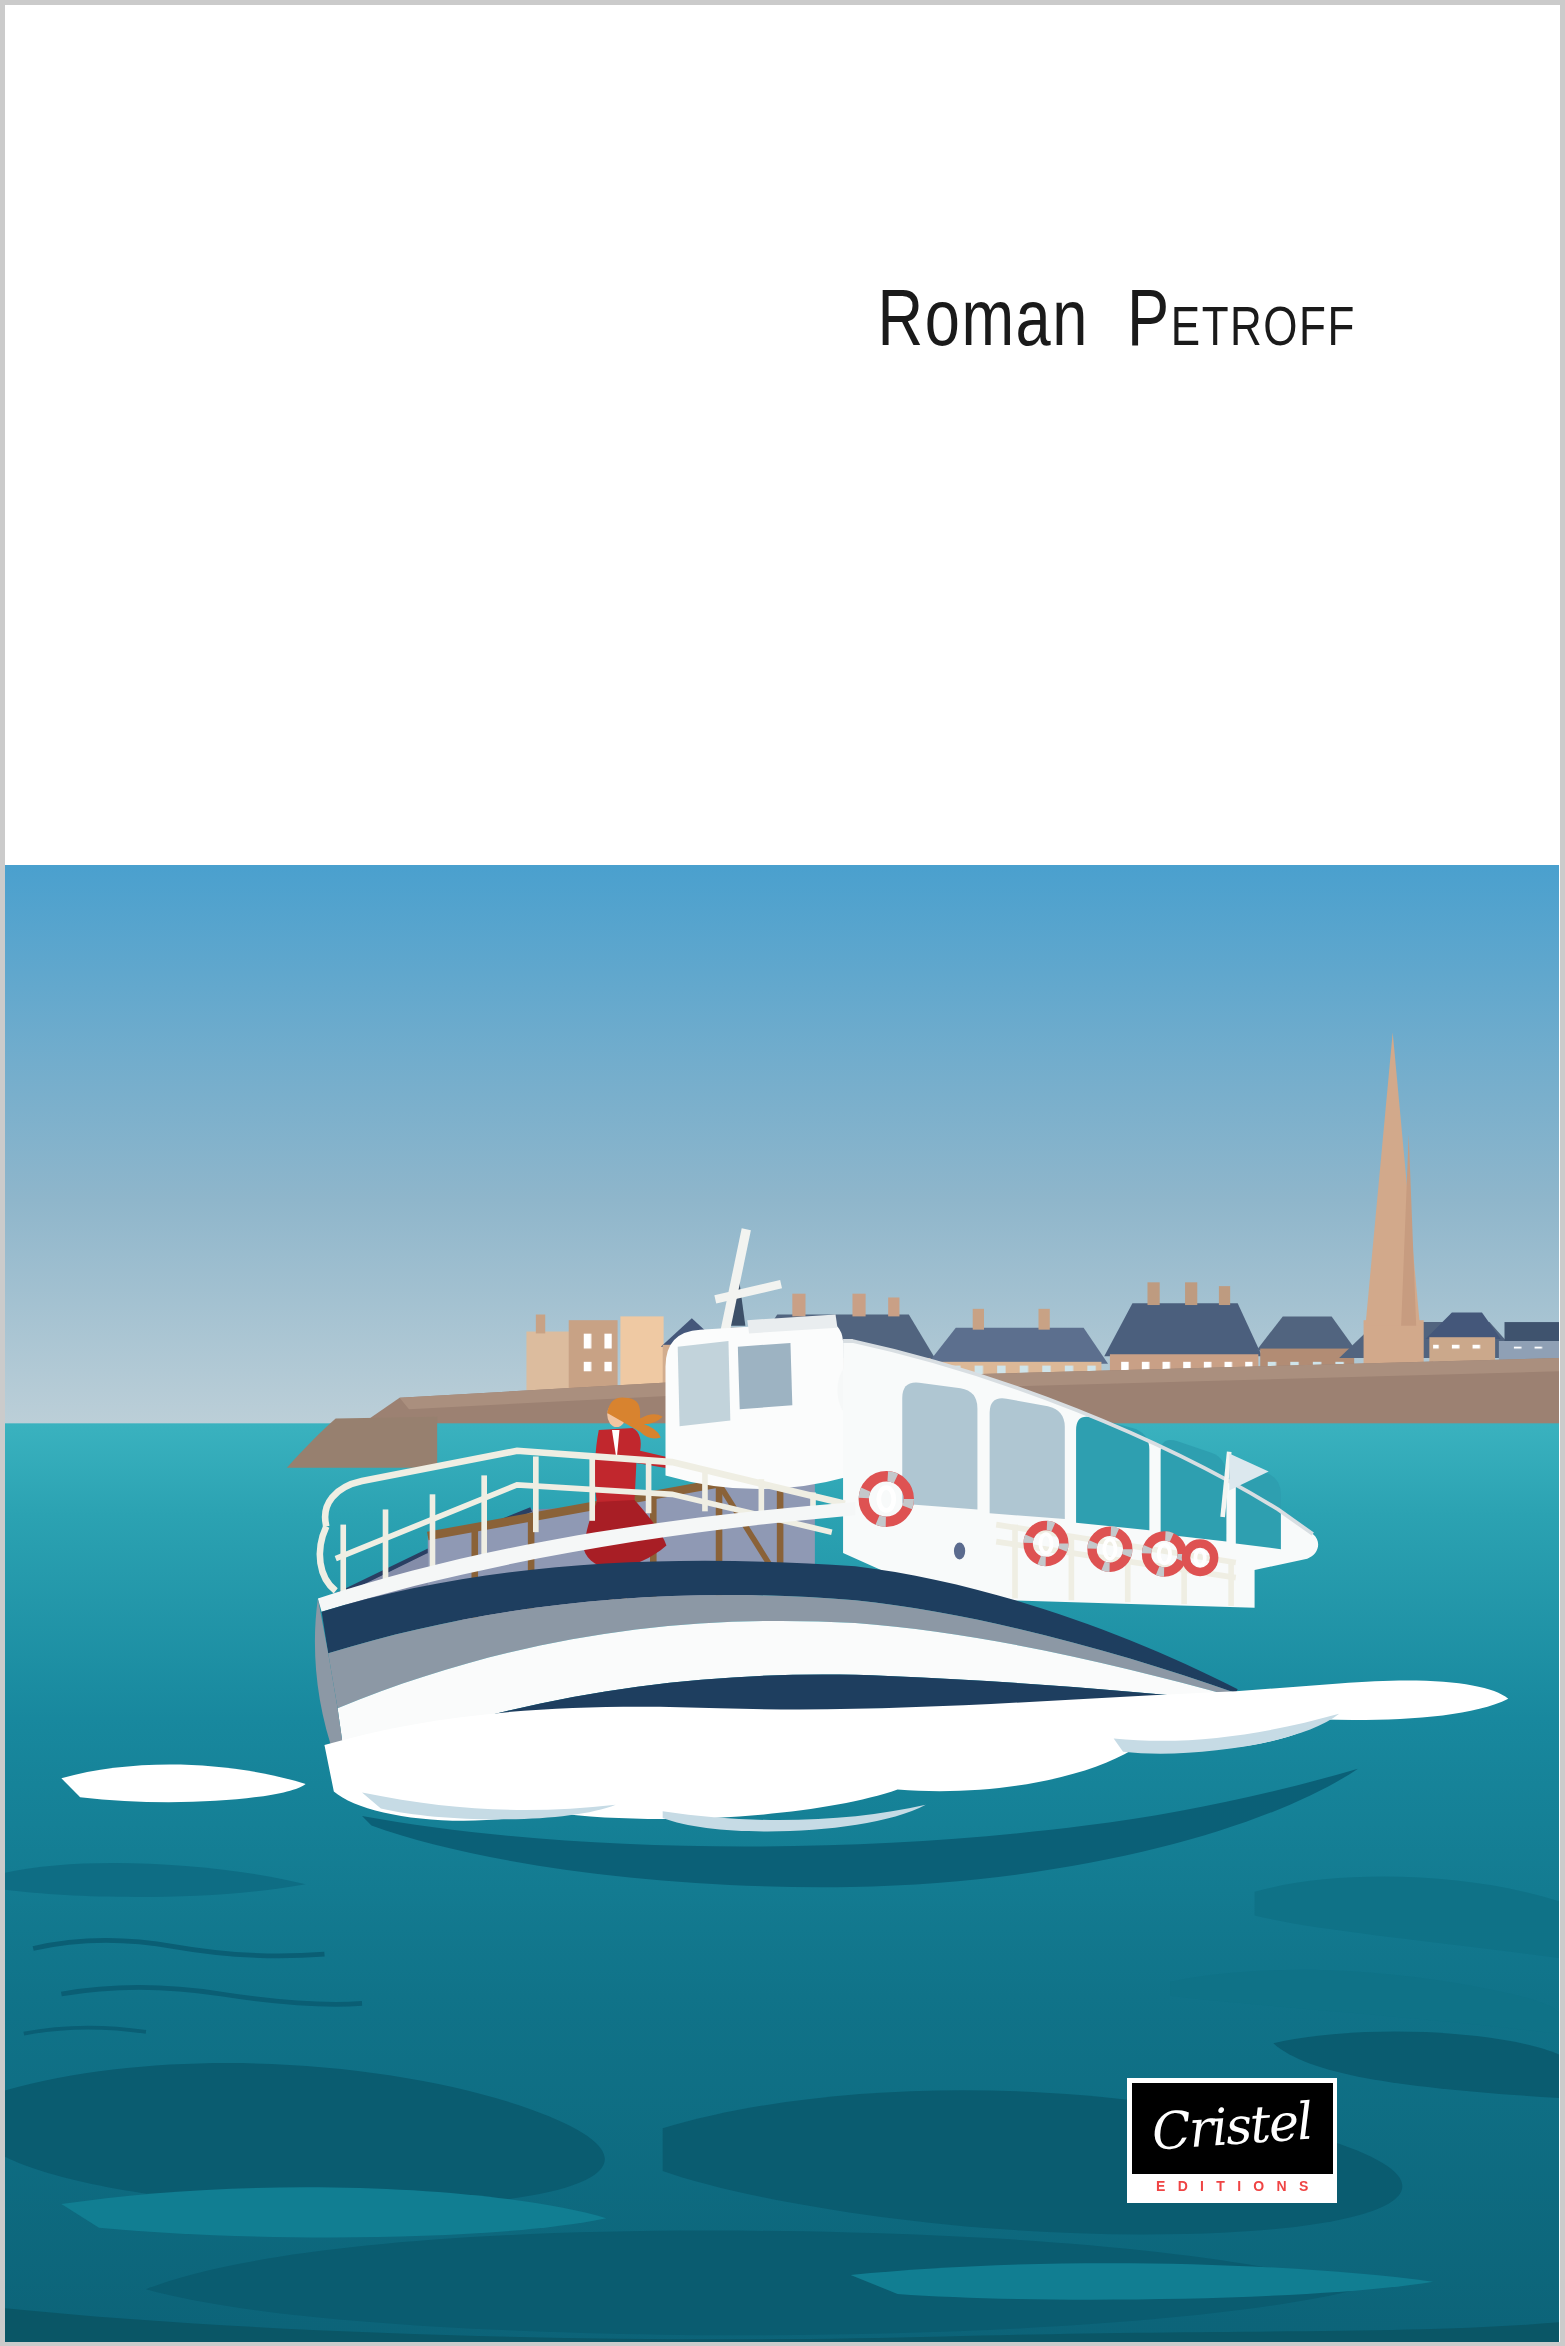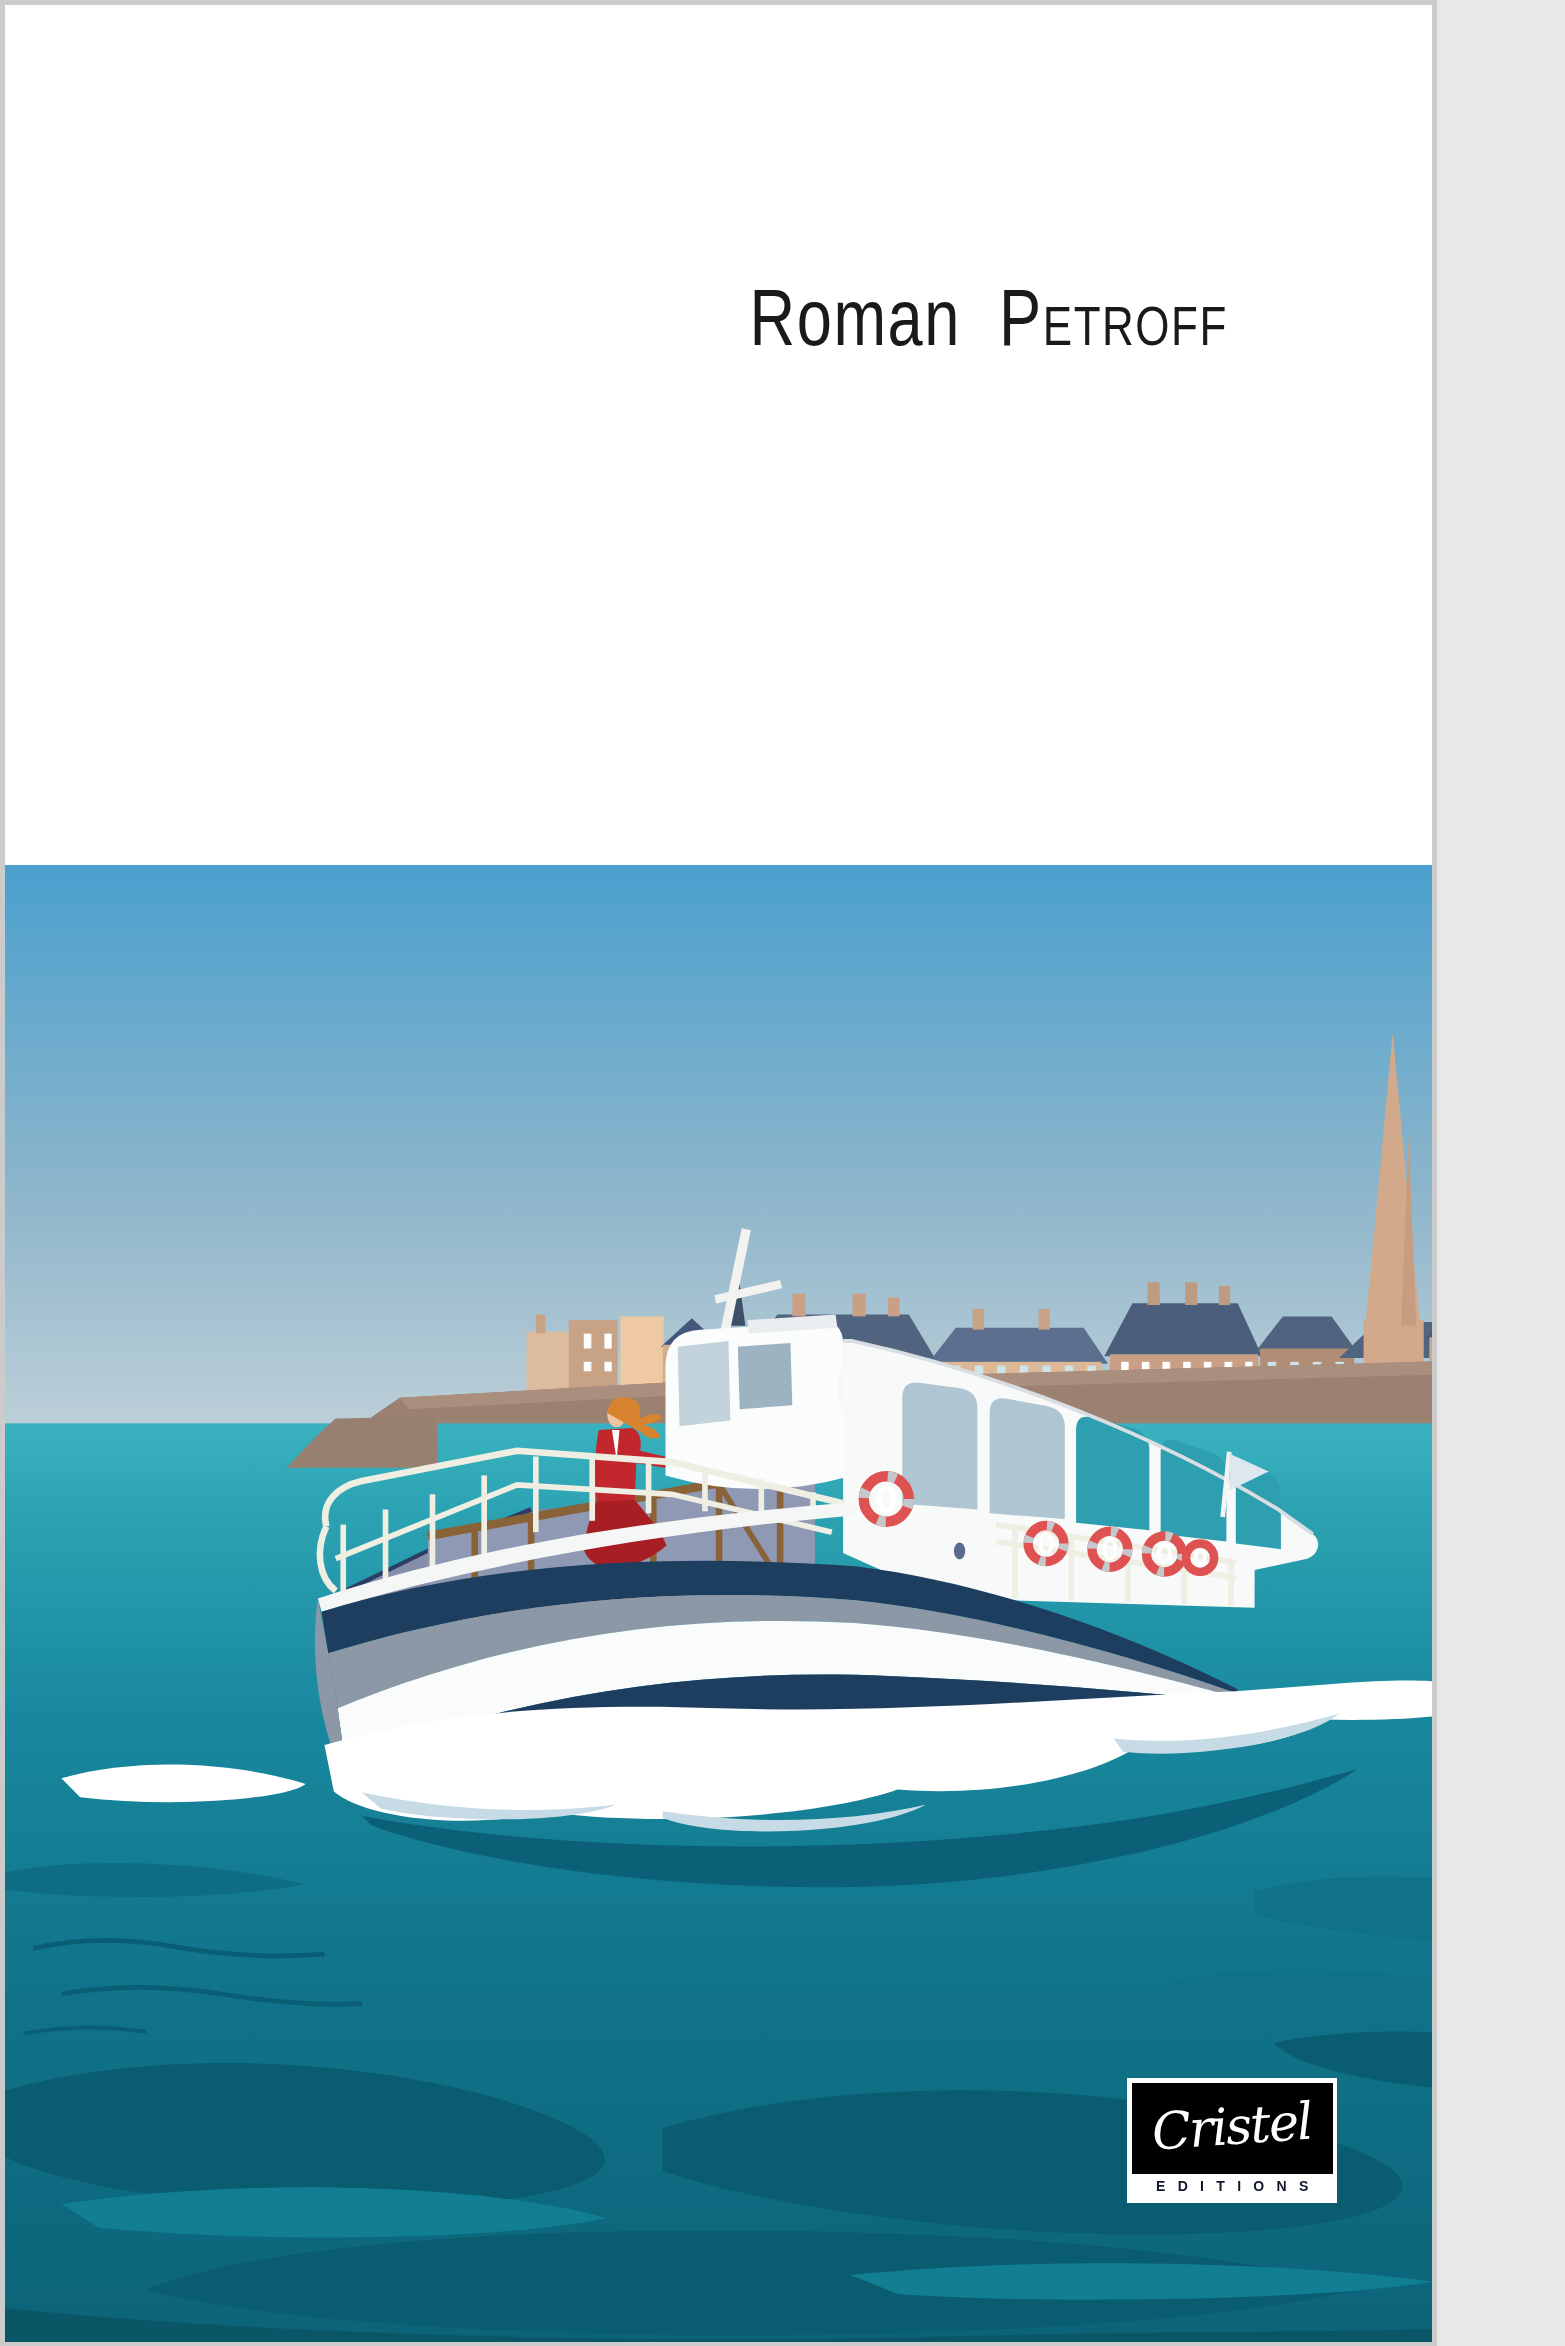--- a/index.html
+++ b/index.html
@@ -1,18 +1,18 @@
 <!DOCTYPE html>
 <html style="font-size:15px"><head>
 <meta charset="utf-8">
 <style>
   html,body{margin:0;padding:0;background:#e8e8e8;}
   .page{
     position:relative;
-    width:1437px;height:2347px;
+    width:1565px;height:2347px;
     box-sizing:border-box;
     border:5.7px solid #CBCBCB;
     background:#ffffff;
     overflow:hidden;
     font-family:"Liberation Sans",sans-serif;
   }
   
   .author{
     position:absolute;
     top:267px;right:204px;
@@ -69,21 +69,21 @@
   }
   .logo-strip{
     height:24.6px;background:#ffffff;
     display:flex;align-items:center;justify-content:center;
     overflow:hidden;
   }
   .logo-editions{
     font-family:"Liberation Sans",sans-serif;
     font-weight:bold;
     font-size:14px;
-    color:#0f172a;
+    color:#ef4444;
     letter-spacing:12.3px;
     padding-left:12.3px;
     white-space:nowrap;
   }
 </style>
 </head>
 <body>
 
 <div class="page">
 

